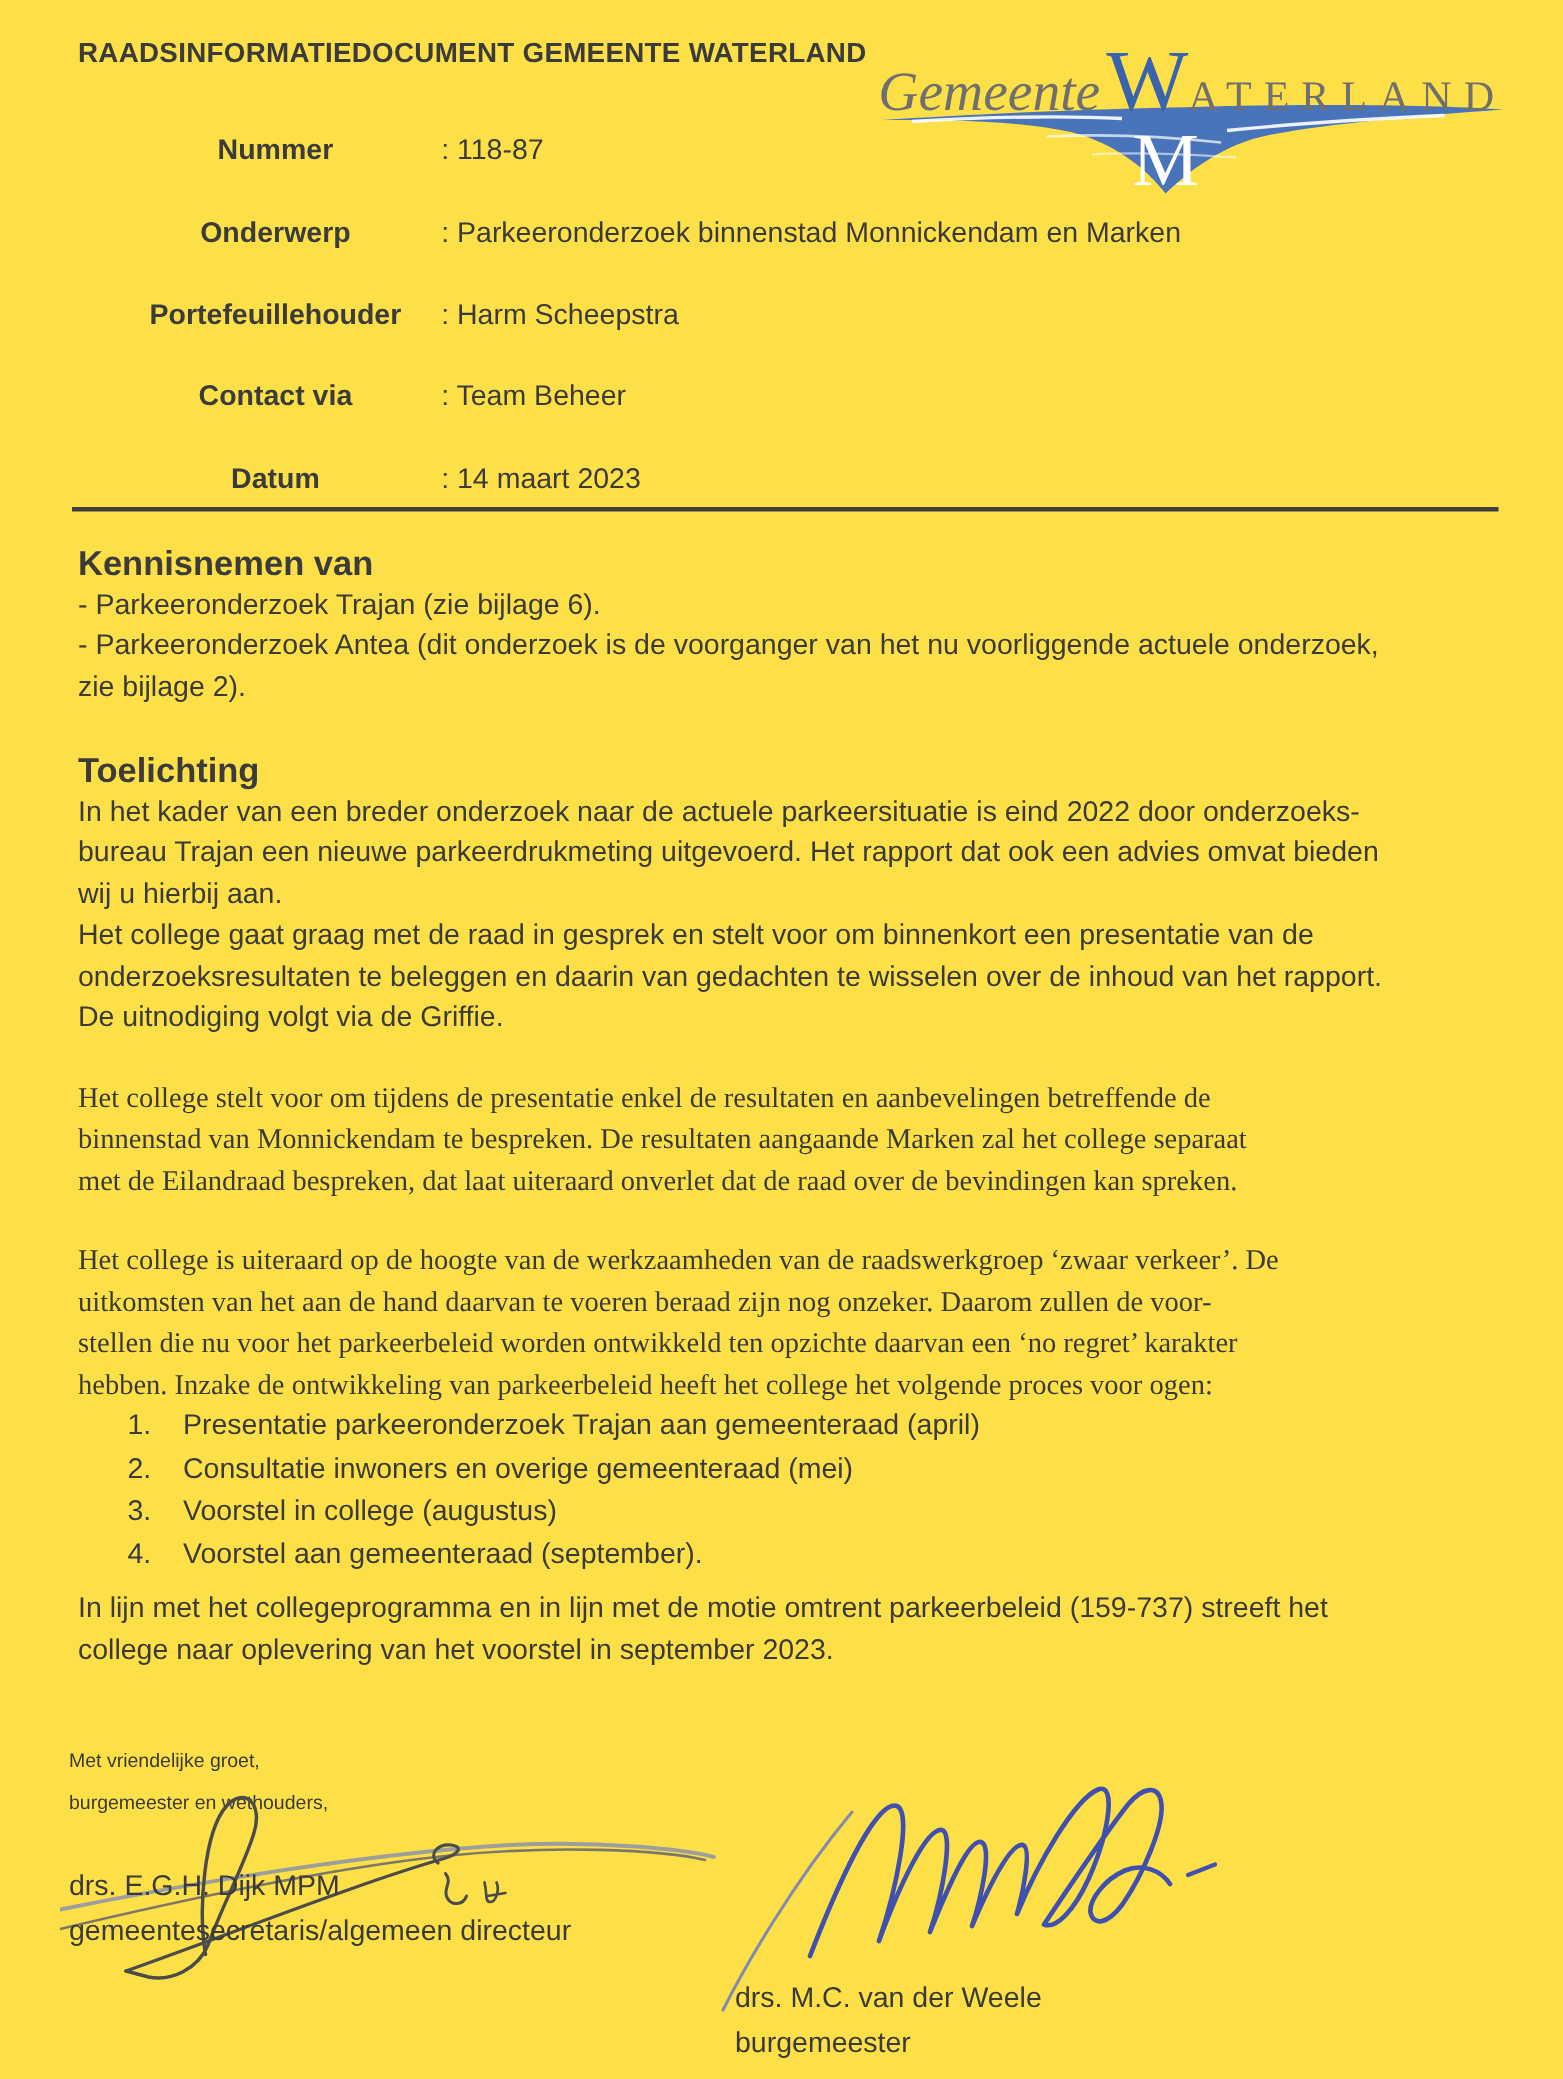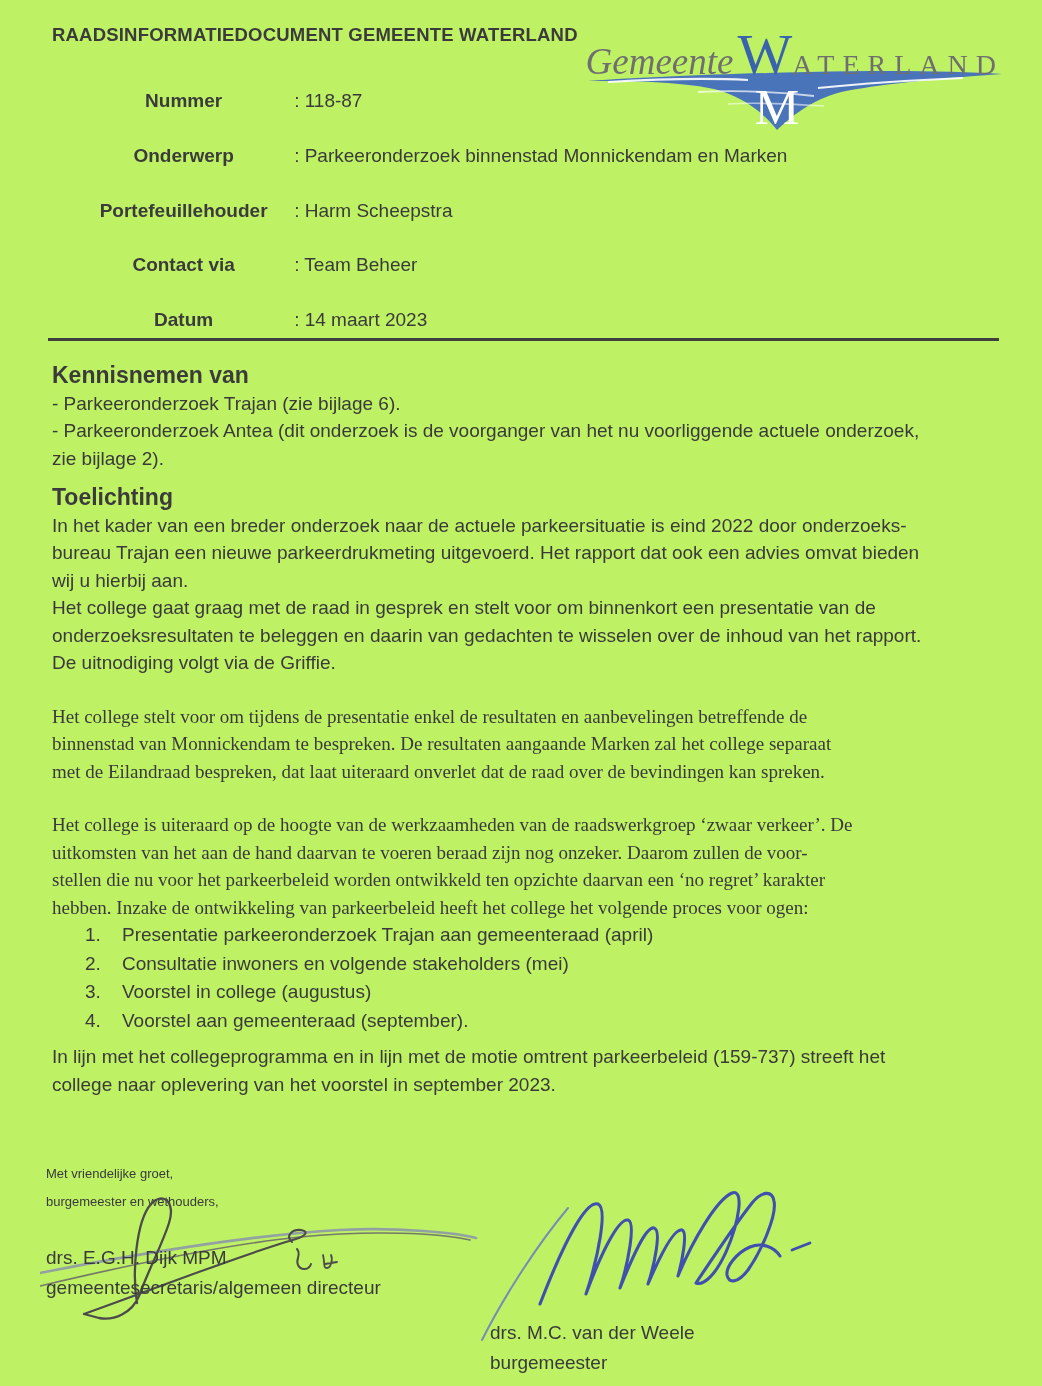--- a/index.html
+++ b/index.html
@@ -1,19 +1,19 @@
 <!DOCTYPE html>
 <html><head>
 <meta charset="utf-8">
 <style>
   html,body{margin:0;padding:0;background:#e8e8e8;}
   .page{
     position:relative;
     width:1042px;height:1386px;
-    background:#bef264;
+    background:#fde047;
     font-family:"Liberation Sans",sans-serif;
     color:#3a3a3a;
     overflow:hidden;
     margin:0 auto;
   }
   .doc-title{
     position:absolute;left:52px;top:24px;
     font-size:18.5px;font-weight:bold;color:#3b3b3b;
     letter-spacing:.2px;white-space:pre;
   }
@@ -33,21 +33,21 @@
   .meta-label{display:inline-block;width:221px;font-weight:bold;color:#3b3b3b;text-align:center;}
   .meta-value{color:#3a3a3a;}
   .rule{position:absolute;left:48px;top:338px;width:951px;height:3px;background:#3f3f3f;}
   
   .body-text{
     position:absolute;left:52px;top:362px;width:965px;
     font-size:19px;line-height:27.5px;color:#3a3a3a;
   }
   .body-text h3{margin:0;font-size:23px;font-weight:bold;color:#3b3b3b;line-height:27.5px;}
   .lines{white-space:pre;margin:0;}
-  .sec-toelichting{margin-top:12px;}
+  .sec-toelichting{margin-top:28px;}
   .para{margin-top:26px;font-family:Liberation Serif, serif;}
   .para-tight{margin-top:8px;}
   .numlist{margin:0 0 0 33px;}
   .numlist-item{display:flex;line-height:28.5px;}
   .numlist-num{width:37px;flex:0 0 37px;}
   
   .closing{position:absolute;left:46px;top:1160px;font-size:13px;line-height:28px;white-space:pre;}
   .sig-block{position:absolute;font-size:19px;line-height:30px;}
   .sig-left{left:46px;top:1243px;}
   .sig-right{left:490px;top:1318px;}
@@ -120,21 +120,21 @@
 stellen die nu voor het parkeerbeleid worden ontwikkeld ten opzichte daarvan een ‘no regret’ karakter
 hebben. Inzake de ontwikkeling van parkeerbeleid heeft het college het volgende proces voor ogen:</p>
 
       <div class="numlist">
         <div class="numlist-item">
           <span class="numlist-num">1.</span>
             <span>Presentatie parkeeronderzoek Trajan aan gemeenteraad (april)</span>
         </div>
         <div class="numlist-item">
           <span class="numlist-num">2.</span>
-            <span>Consultatie inwoners en volgende stakeholders (mei)</span>
+            <span>Consultatie inwoners en overige gemeenteraad (mei)</span>
         </div>
         <div class="numlist-item">
           <span class="numlist-num">3.</span>
             <span>Voorstel in college (augustus)</span>
         </div>
         <div class="numlist-item">
           <span class="numlist-num">4.</span>
             <span>Voorstel aan gemeenteraad (september).</span>
         </div>
       </div>

